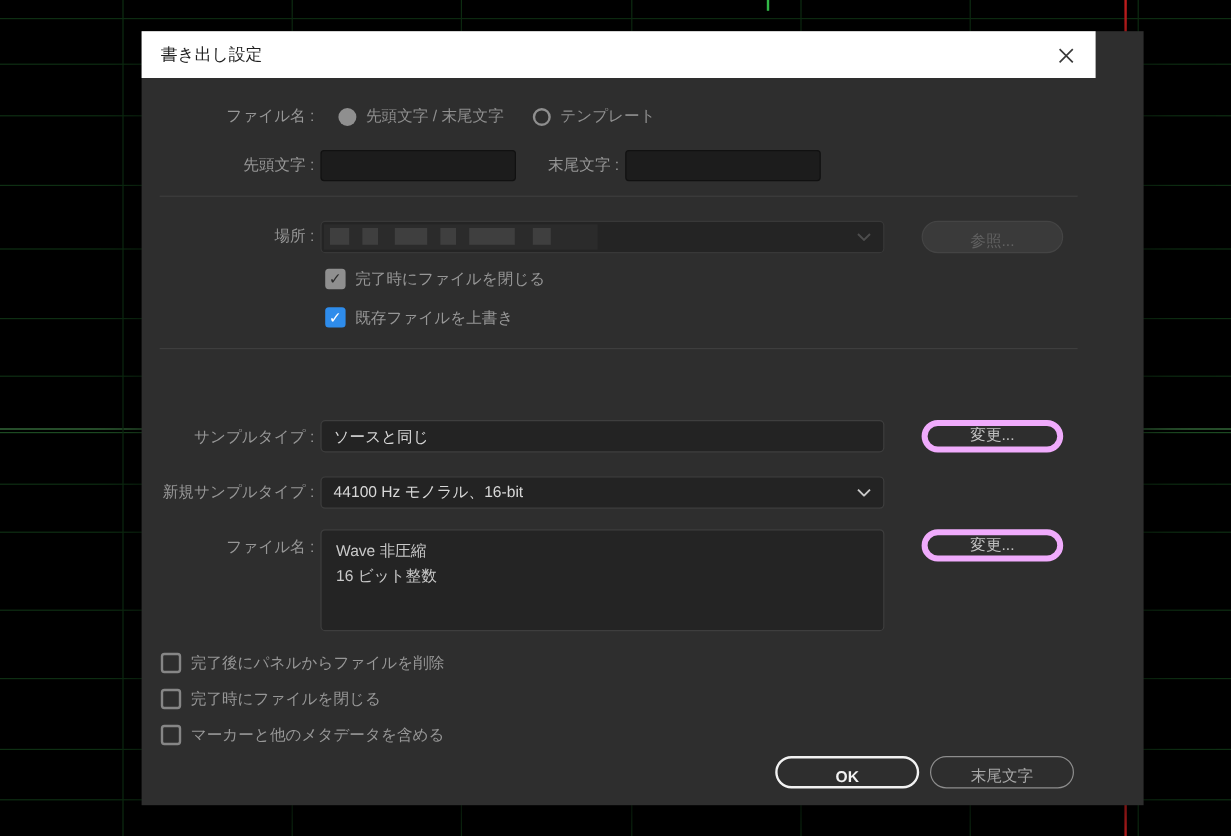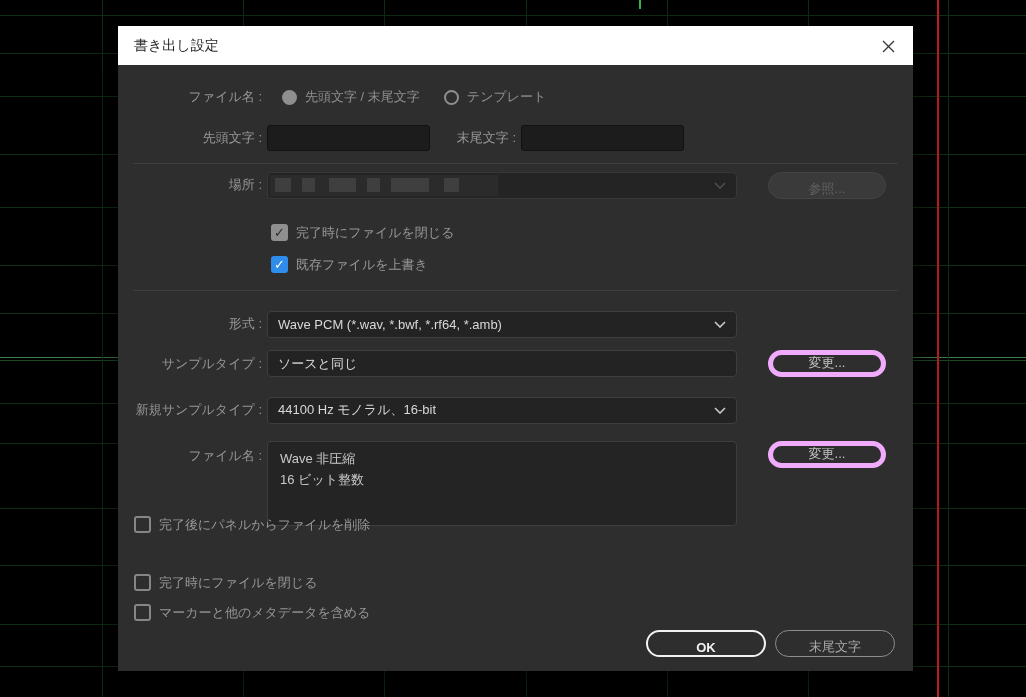--- a/index.html
+++ b/index.html
@@ -8,21 +8,21 @@
   
   .hl{position:absolute;left:0;width:1026px;height:1px;background:#0e2f13;}
   .hl.bright{background:#3f8046;}
   .hl.mid{background:#1c4a22;}
   .vl{position:absolute;top:0;width:1px;height:697px;background:#0e2f13;}
   .playhead{position:absolute;top:0;width:2px;height:697px;background:#c41e1e;}
   .greentick{position:absolute;top:0;width:2px;height:9px;background:#35c14b;}
 
   
   .dialog{position:absolute;left:118px;top:26px;width:795px;height:645px;background:#2e2e2e;
-          box-shadow:0 10px 40px rgba(0,0,0,.75);color:#989898;font-size:13px;}
+          box-shadow:0 10px 40px rgba(0,0,0,.75);color:#989898;font-size:13px;padding-left:40px;}
   .titlebar{position:absolute;left:0;top:0;width:795px;height:39px;background:#ffffff;}
   .titlebar .title{position:absolute;left:16px;top:0;line-height:39px;color:#1f1f1f;font-size:14px;}
   .closebtn{position:absolute;right:14px;top:9px;width:22px;height:22px;display:flex;
             align-items:center;justify-content:center;cursor:default;}
   .body{position:absolute;left:0;top:39px;width:795px;height:606px;}
   .row{position:absolute;left:0;width:795px;display:flex;align-items:center;}
   .lbl{width:144px;flex:none;text-align:right;color:#979797;}
   .ctl{margin-left:5px;}
   .sep{position:absolute;left:15px;width:765px;height:1px;background:#3e3e3e;}
 
@@ -119,21 +119,21 @@
         <span class="ctl" style="display:flex;align-items:center;margin-left:20px">
           <span class="radio sel"></span>
           <span class="radiolabel">先頭文字 / 末尾文字</span>
           <span class="radio unsel" style="margin-left:24px"></span>
           <span class="radiolabel">テンプレート</span>
         </span>
       </div>
 
       <div class="sep" style="top:98px"></div>
 
-      <div class="row" style="top:106px;height:28px">
+      <div class="row" style="top:118px;height:28px">
         <span class="lbl">場所 :</span>
         <div class="dropdown disabled ctl">
           <span class="redact-wrap">
             <span class="rb" style="width:16px;margin-left:5px"></span>
             <span class="rb" style="width:13px;margin-left:11px"></span>
             <span class="rb" style="width:27px;margin-left:14px"></span>
             <span class="rb" style="width:13px;margin-left:11px"></span>
             <span class="rb" style="width:38px;margin-left:11px"></span>
             <span class="rb" style="width:15px;margin-left:15px"></span>
           </span>
@@ -153,31 +153,20 @@
         <span class="cb checked-gray">✓</span>
         <span class="cblabel">完了時にファイルを閉じる</span>
       </div>
       <div class="row" style="top:191px;height:17px;left:153px">
         <span class="cb checked-blue">✓</span>
         <span class="cblabel">既存ファイルを上書き</span>
       </div>
 
       <div class="sep" style="top:225px"></div>
 
-      <div class="row" style="top:245px;height:28px">
-        <span class="lbl">形式 :</span>
-        <div class="dropdown ctl">
-          <span>Wave PCM (*.wav, *.bwf, *.rf64, *.amb)</span>
-          <span class="chev">
-            <svg width="12" height="7" viewBox="0 0 12 7">
-                <path d="M1 1l5 5 5-5" stroke="currentColor" stroke-width="1.6" fill="none"></path>
-              </svg>
-          </span>
-        </div>
-      </div>
 
       <div class="row" style="top:285px;height:27px">
         <span class="lbl">サンプルタイプ :</span>
         <div class="field ctl">
           <span>ソースと同じ</span>
         </div>
         <div class="pill btn-change btncol">
           <span>変更...</span>
         </div>
       </div>
@@ -198,21 +187,21 @@
         <span class="lbl" style="margin-top:6px">ファイル名 :</span>
         <div class="fmtarea ctl">
           <div>Wave 非圧縮</div>
           <div>16 ビット整数</div>
         </div>
         <div class="pill btn-change btncol" style="top:0">
           <span>変更...</span>
         </div>
       </div>
 
-      <div class="row" style="top:451px;height:17px;left:16px">
+      <div class="row" style="top:479px;height:17px;left:16px">
         <span class="cb unchecked"></span>
         <span class="cblabel">完了後にパネルからファイルを削除</span>
       </div>
       <div class="row" style="top:509px;height:17px;left:16px">
         <span class="cb unchecked"></span>
         <span class="cblabel">完了時にファイルを閉じる</span>
       </div>
       <div class="row" style="top:539px;height:17px;left:16px">
         <span class="cb unchecked"></span>
         <span class="cblabel">マーカーと他のメタデータを含める</span>

